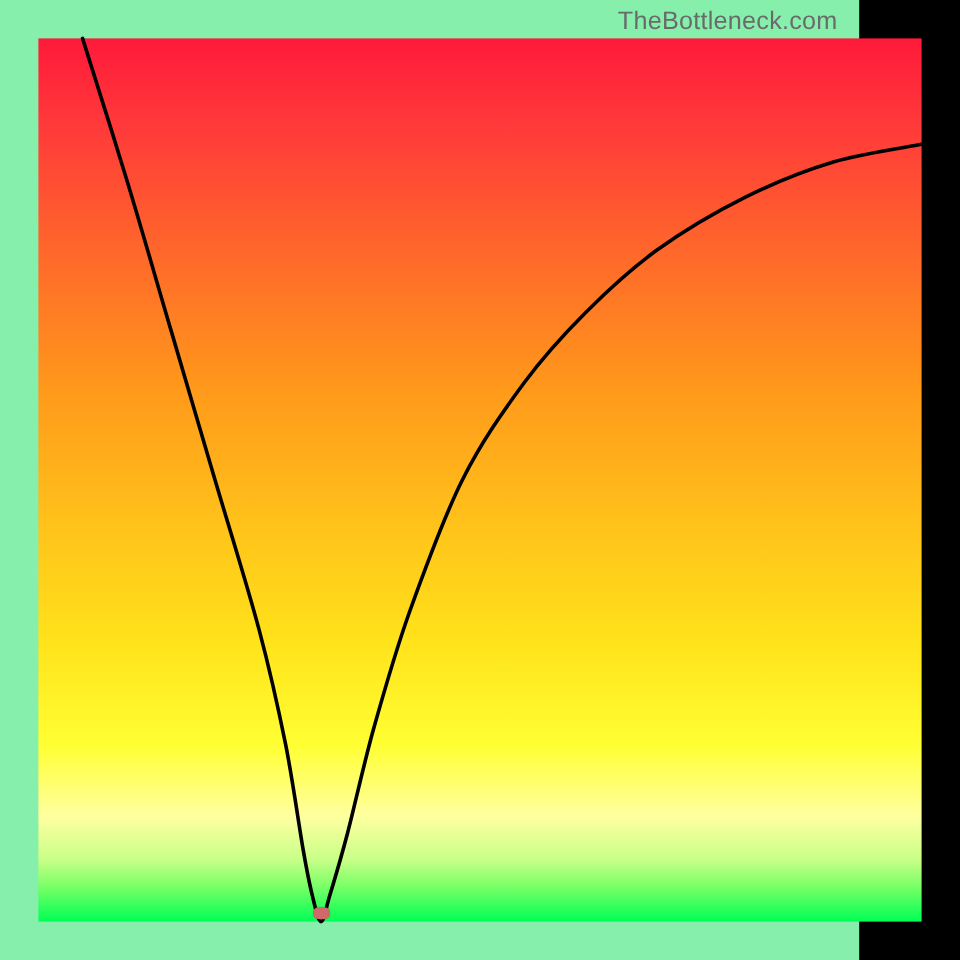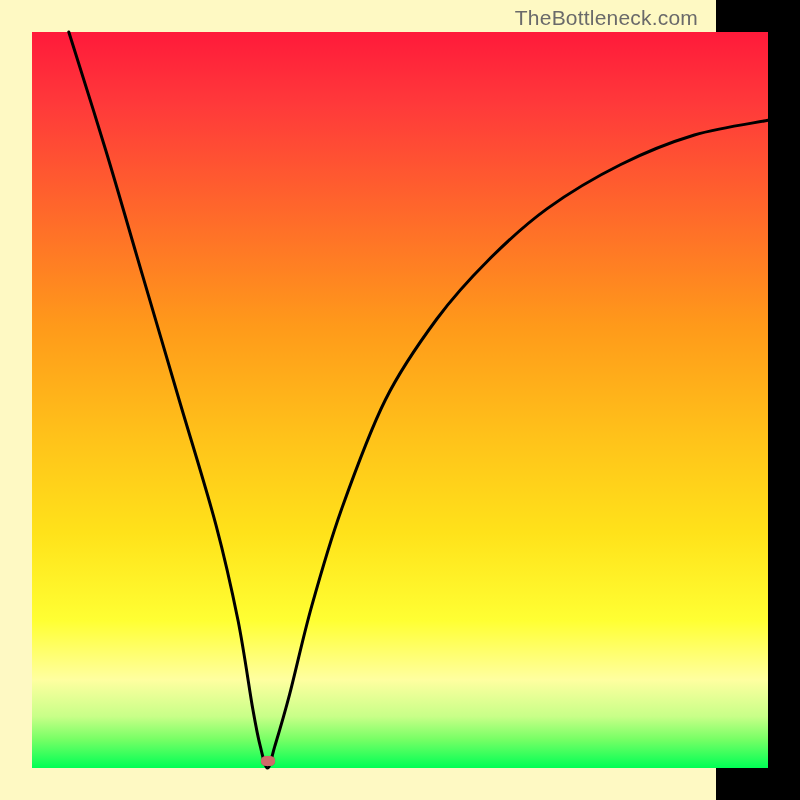--- a/index.html
+++ b/index.html
@@ -8,21 +8,21 @@
     width: 800px;
     height: 800px;
     background: #000;
     font-family: Arial, Helvetica, sans-serif;
     overflow: hidden;
   }
   .frame {
     position: relative;
     width: 716px;
     height: 800px;
-    background: #fef9c3;
+    background: #86efac;
   }
   .plot {
     position: absolute;
     left: 32px;
     top: 32px;
     width: 736px;
     height: 736px;
     background: linear-gradient(to bottom,
       #ff1a3a 0%,
       #ff3a3a 10%,

